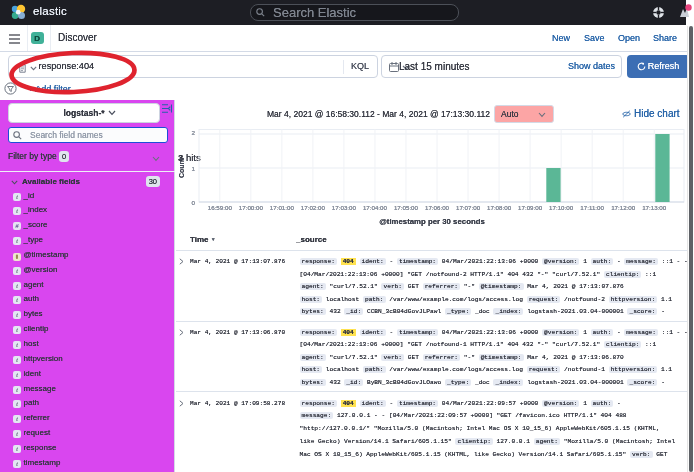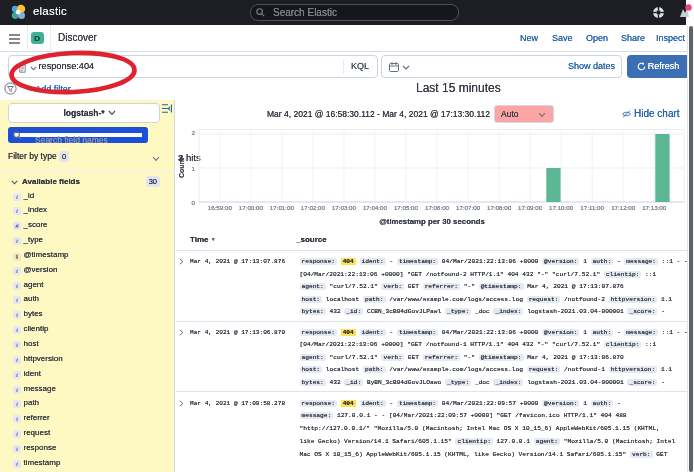--- a/index.html
+++ b/index.html
@@ -1,40 +1,40 @@
 <!DOCTYPE html>
 <html><head>
 <meta charset="utf-8">
 <style>
 * { margin:0; padding:0; box-sizing:border-box; }
 html,body { width:694px; height:472px; overflow:hidden; }
 body { font-family:"Liberation Sans", sans-serif; position:relative; background:#fff; color:#343741; text-shadow:0 0 0.45px; }
 .abs { position:absolute; }
 
 #topnav { position:absolute; left:0; top:0; width:686px; height:25px; background:#1d1e24; }
-#navsearch { position:absolute; left:250px; top:4px; width:209px; height:17px; background:#16171c; border:1px solid #4c5058; border-radius:8px; color:#7e848e; font-size:10px; line-height:15px; padding-left:22px; }
+#navsearch { position:absolute; left:250px; top:4px; width:209px; height:17px; background:#16171c; border:1px solid #4c5058; border-radius:8px; color:#7e848e; font-size:13px; line-height:15px; padding-left:22px; }
 #logo { position:absolute; left:10px; top:4px; }
 #elastictxt { position:absolute; left:33px; top:5px; color:#e8edf5; font-size:11.5px; font-weight:500; letter-spacing:0.2px; }
 
 #crumbbar { position:absolute; left:0; top:25px; width:694px; height:27px; background:#fff; border-bottom:1px solid #d3dae6; }
-.toplink { position:absolute; top:8px; color:#2563a8; font-size:9px; }
+.toplink { position:absolute; top:8px; color:#2563a8; font-size:9px;margin-left:32px; }
 #dicon { position:absolute; left:31px; top:6.5px; width:12.5px; height:12px; border-radius:3px; background:#40b198; color:#0e4b3e; font-size:8px; font-weight:bold; text-align:center; line-height:13px; }
 
 #qbar { position:absolute; left:8px; top:55px; width:370px; height:23px; background:#fff; border:1px solid #ccd3e0; border-radius:4px; }
 #qtext { position:absolute; left:29.5px; top:4.5px; font-size:9.2px; color:#343741; }
 #kql { position:absolute; right:8px; top:5px; font-size:9px; color:#4a4f5d; }
 #dpick { position:absolute; left:381px; top:55px; width:241px; height:23px; background:#fff; border:1px solid #ccd3e0; border-radius:4px; }
-#dtext { position:absolute; left:34px; top:5px; font-size:12px; color:#343741;margin-top:20px; }
+#dtext { position:absolute; left:17px; top:5px; font-size:10px; color:#343741; }
 #showdates { position:absolute; right:6px; top:5px; font-size:9px; color:#2563a8; }
 #refreshbtn { position:absolute; left:627px; top:55px; width:63px; height:23px; background:#3c6eb4; border-radius:4px; color:#fff; font-size:9px; text-align:center; line-height:23px; }
 #addfilter { position:absolute; left:28px; top:84px; font-size:9px; color:#2563a8; }
 
-#sidebar { position:absolute; left:0; top:100px; width:175px; height:372px; background:#fef9c3; border-right:1px solid #d3dae6; }
+#sidebar { position:absolute; left:0; top:100px; width:175px; height:372px; background:#d946ef; border-right:1px solid #d3dae6; }
 #idxbtn { position:absolute; left:8px; top:3px; width:152px; height:20px; background:#fff; border:1px solid #cdd4e0; border-radius:4px; font-size:8.5px; font-weight:bold; text-align:center; line-height:18px; }
-#fsearch { position:absolute; left:8px; top:27px; width:140px; height:16px; background:#fbfcfd; border:6px solid #1d4ed8; border-radius:3px; font-size:8.5px; color:#9099a8; line-height:14px; padding-left:21px; }
+#fsearch { position:absolute; left:8px; top:27px; width:160px; height:16px; background:#fbfcfd; border:1px solid #1d4ed8; border-radius:3px; font-size:8.5px; color:#9099a8; line-height:14px; padding-left:21px; }
 #ftype { position:absolute; left:8px; top:51px; width:160px; height:16px; font-size:8.5px; }
 #avail { position:absolute; left:8px; top:77px; width:160px; height:14px; }
 #fields { position:absolute; left:0; top:0px; width:175px; }
 .frow { position:absolute; left:13px; height:15px; font-size:8px; color:#343741; white-space:nowrap; }
 .ficon { display:inline-block; width:8px; height:8px; border-radius:2px; background:#e3e8f2; color:#6a7485; font-size:6px; font-style:italic; font-family:"Liberation Serif",serif; text-align:center; line-height:8px; vertical-align:-1px; margin-right:2.5px; }
 .badge { display:inline-block; background:#dfe5ee; border-radius:3px; font-size:7.5px; padding:1px 3px; color:#343741; }
 
 #main { position:absolute; left:176px; top:100px; width:511px; height:372px; background:#fff; }
 #hits { position:absolute; left:2px; top:8px; font-size:9.5px;margin-top:44px; }
 #rangetxt { position:absolute; left:91px; top:9px; font-size:8.5px; color:#343741; }

